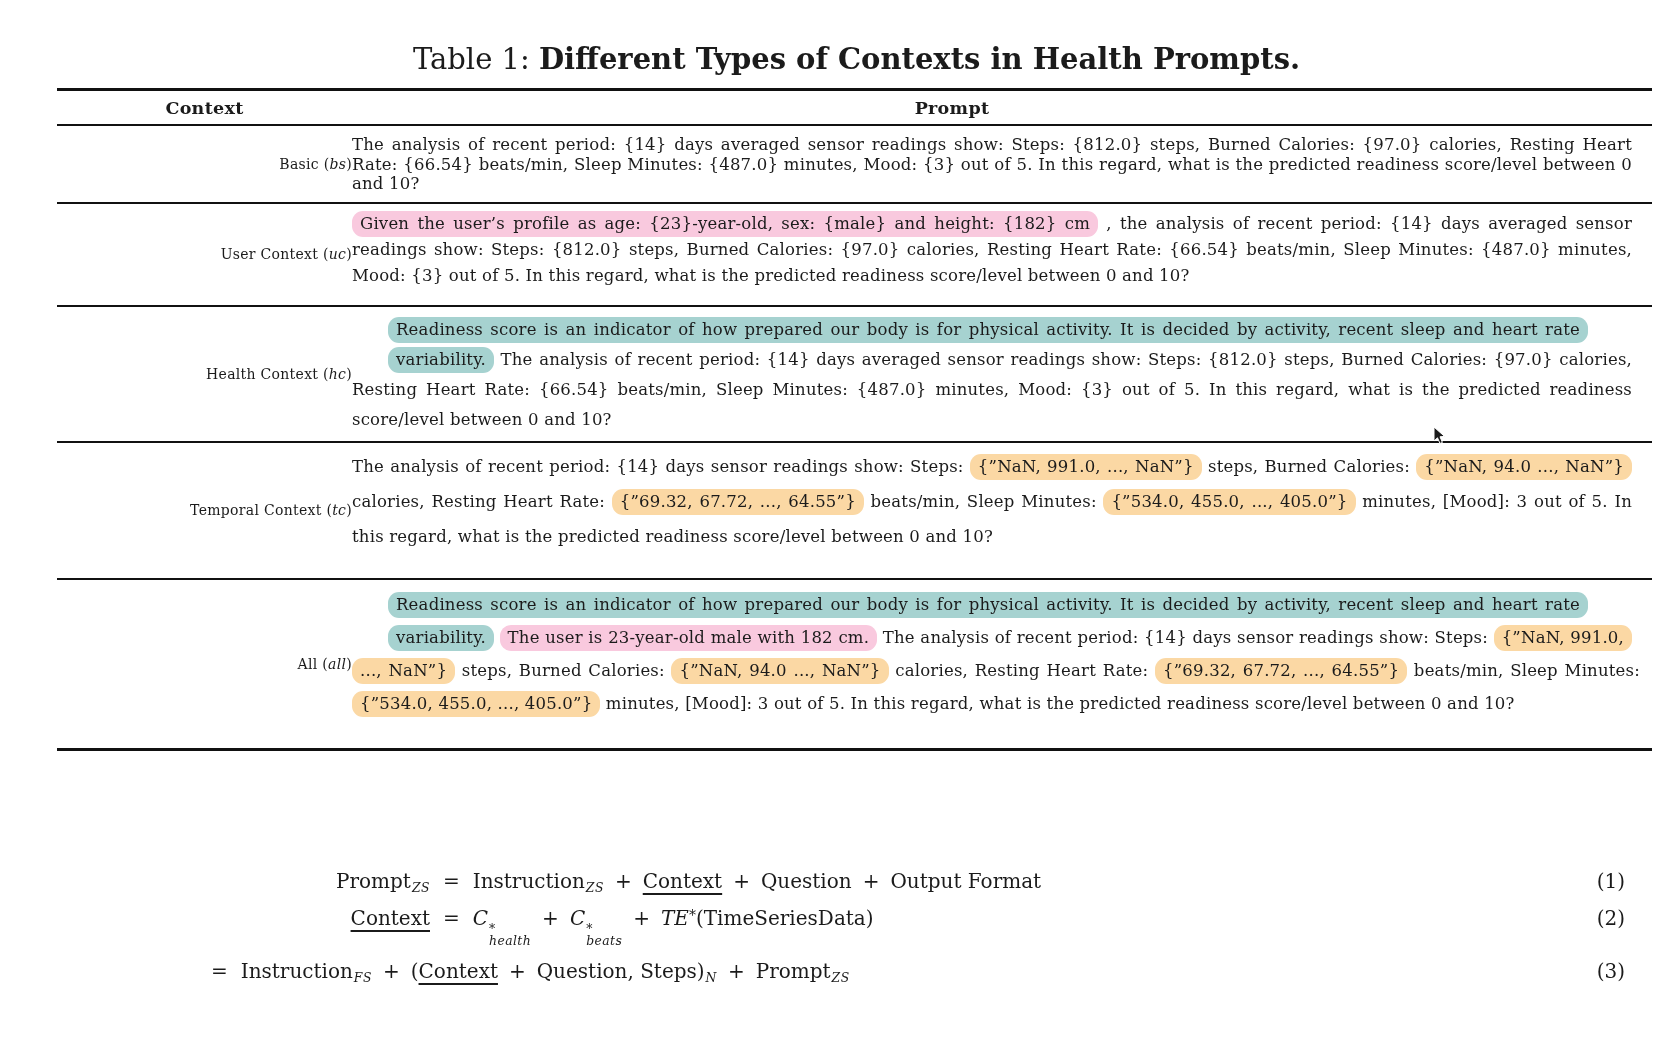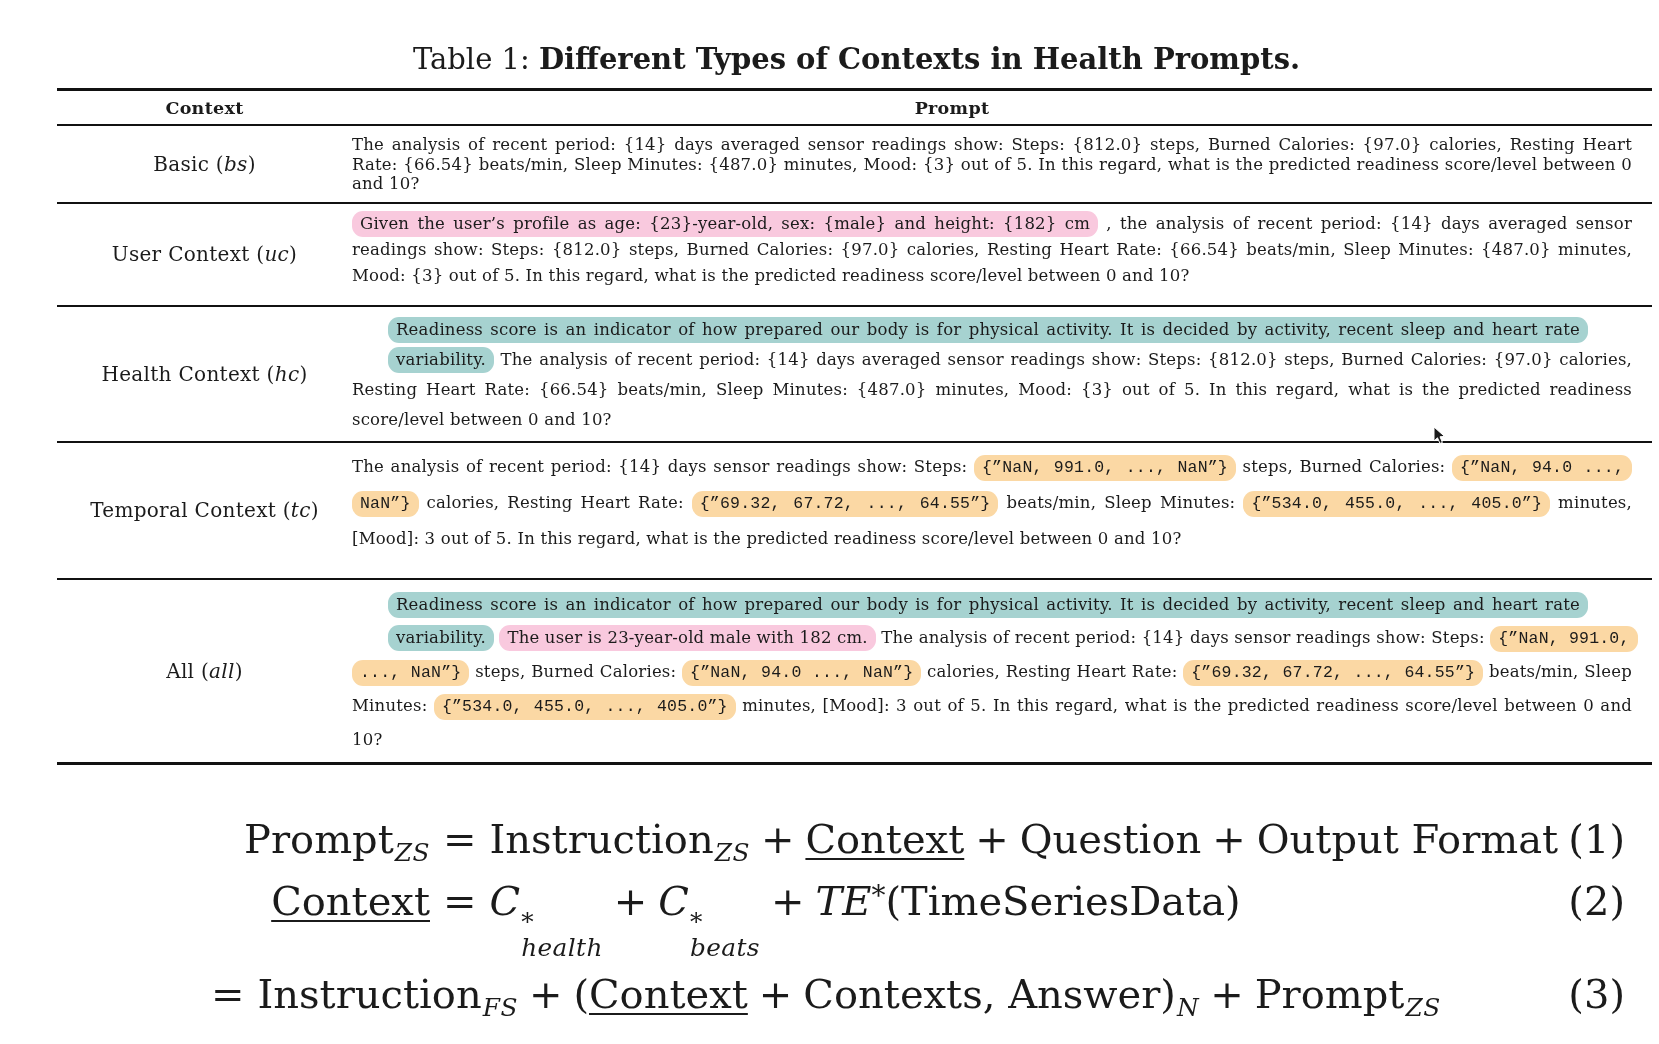--- a/index.html
+++ b/index.html
@@ -20,43 +20,43 @@
   }
   .thead {
     display:grid; grid-template-columns:295px 1fr;
     border-bottom:2px solid #111;
   }
   .th { text-align:center; font-weight:bold; font-size:17.5px; padding:7px 0 6px 0; letter-spacing:.3px; }
   .th-prompt { padding-right:100px; }
   .trow { display:grid; grid-template-columns:295px 1fr; border-bottom:2px solid #111; }
   .trow:last-child { border-bottom:none; }
   .cell-label {
-    display:flex; align-items:center; justify-content:center;
-    font-size:20px; text-align:center; letter-spacing:.3px;
+    display:flex; align-items:center; justify-content:flex-end;
+    font-size:14px; text-align:center; letter-spacing:.3px;
   }
   .cell-label i { font-family:"DejaVu Serif","Liberation Serif",serif; }
   .cell-prompt {
     text-align:justify; font-size:16.5px; padding-right:20px; letter-spacing:.2px;
   }
   .r0 { line-height:19.5px; padding-top:9px; padding-bottom:8px; min-height:72px; box-sizing:border-box; }
   .r1 { line-height:26px;  padding-top:7px; padding-bottom:6px; min-height:101px; box-sizing:border-box; }
   .r2 { line-height:30px;  padding-top:8px; padding-bottom:6px; min-height:120px; box-sizing:border-box; }
   .r3 { line-height:35px;  padding-top:6px; padding-bottom:6px; min-height:135px; box-sizing:border-box; }
   .r4 { line-height:33px;  padding-top:8px; padding-bottom:6px; min-height:168px; box-sizing:border-box; }
 
   .hl {
     border-radius:11px; padding:3px 8px 4px 8px;
     box-decoration-break:clone; -webkit-box-decoration-break:clone;
   }
   .hl-pink   { background:var(--pink); }
   .hl-teal   { background:var(--teal);margin-left:36px; }
-  .hl-orange { background:var(--orange);font-family:Liberation Mono, monospace; }
+  .hl-orange { background:var(--orange); }
 
   
-  .equations { position:absolute; left:30px; top:816px; width:1595px; font-size:40px; }
+  .equations { position:absolute; left:30px; top:869px; width:1595px; font-size:20px; }
   .eq-line { position:relative; display:flex; align-items:baseline; padding-left:168px; margin-bottom:11px; }
   .eq-lhs { min-width:232px; text-align:right; white-space:nowrap; }
   .eq-rhs { white-space:nowrap; }
   .eq-eqsign { padding:0 13px; }
   .eq-op { padding:0 11px; }
   .eq-ital { font-style:italic; }
   .eq-under { text-decoration:underline; text-underline-offset:5px; text-decoration-thickness:1.5px; }
   .eq-sub { font-style:italic; font-size:62%; vertical-align:-0.32em; margin-left:1px; letter-spacing:.5px; }
   .eq-sup { font-size:70%; vertical-align:0.35em; }
   .supsub { display:inline-flex; flex-direction:column; text-align:left; font-size:62%; line-height:1.02; vertical-align:-0.62em; margin-left:1px; }
@@ -118,21 +118,21 @@
             <span class="ss-sup">*</span>
             <span class="ss-sub">health</span>
           </span><span class="eq-op">+</span><span class="eq-ital">C</span><span class="supsub">
             <span class="ss-sup">*</span>
             <span class="ss-sub">beats</span>
           </span><span class="eq-op">+</span><span class="eq-ital">TE</span><span class="eq-sup">*</span><span class="eq-text">(TimeSeriesData)</span></span>
         <span class="eq-num">(2)</span>
       </div>
       <div class="eq-line">
         <span class="eq-eqsign">=</span>
-        <span class="eq-rhs"><span class="eq-text">Instruction</span><span class="eq-sub">FS</span><span class="eq-op">+</span><span class="eq-text">(</span><span class="eq-under">Context</span><span class="eq-op">+</span><span class="eq-text">Contexts, Answer)</span><span class="eq-sub">N</span><span class="eq-op">+</span><span class="eq-text">Prompt</span><span class="eq-sub">ZS</span></span>
+        <span class="eq-rhs"><span class="eq-text">Instruction</span><span class="eq-sub">FS</span><span class="eq-op">+</span><span class="eq-text">(</span><span class="eq-under">Context</span><span class="eq-op">+</span><span class="eq-text">Question, Steps)</span><span class="eq-sub">N</span><span class="eq-op">+</span><span class="eq-text">Prompt</span><span class="eq-sub">ZS</span></span>
         <span class="eq-num">(3)</span>
       </div>
     </div>
 
   <svg class="cursor" viewBox="0 0 13 19" xmlns="http://www.w3.org/2000/svg">
     <path d="M1 1 L1 15 L4.5 11.8 L7 17.5 L9.4 16.4 L7 10.8 L11.6 10.4 Z" fill="#1b1b1b" stroke="#ffffff" stroke-width="1"></path>
   </svg>
 
 </div>
 

